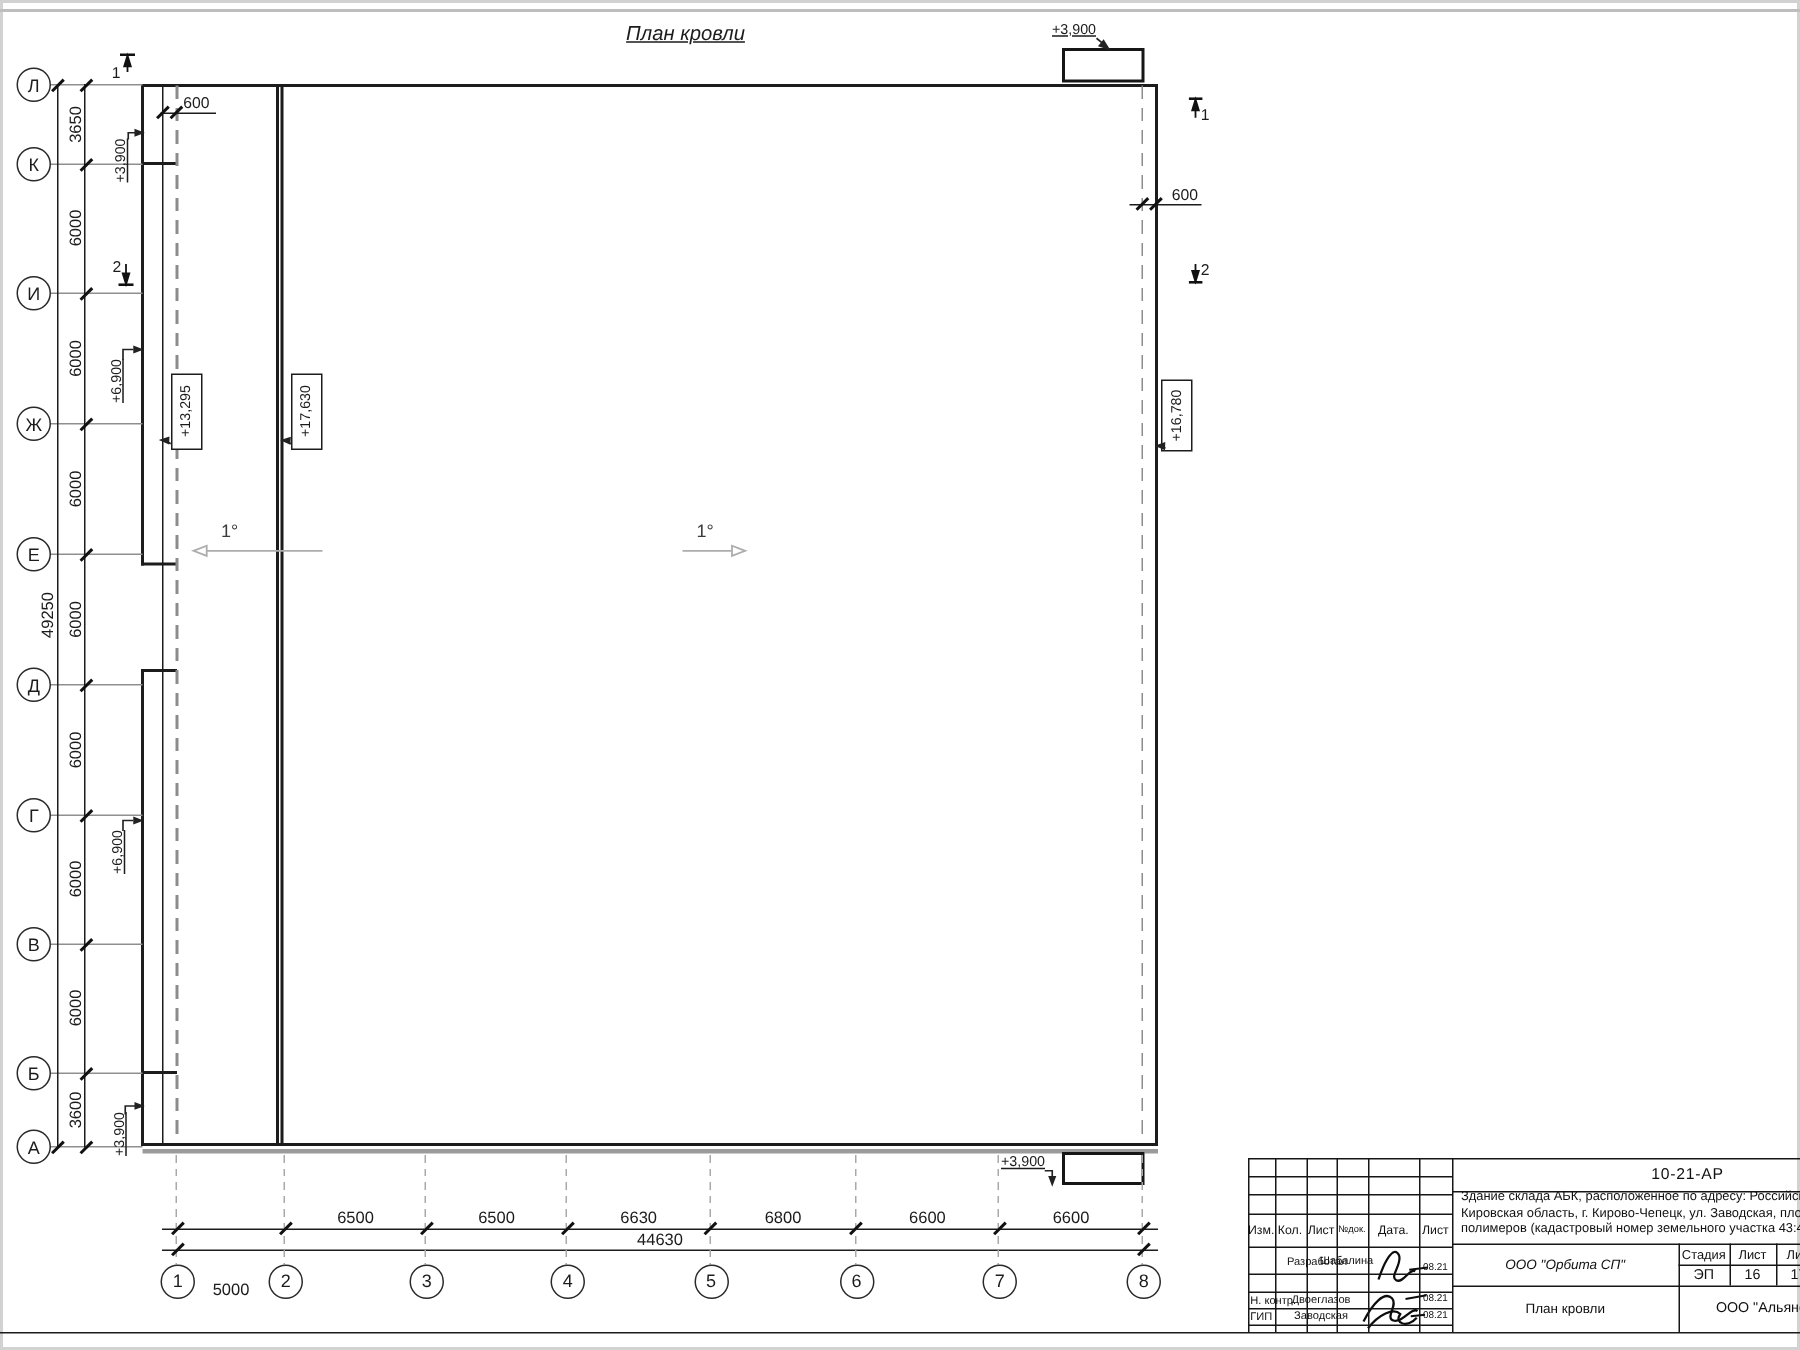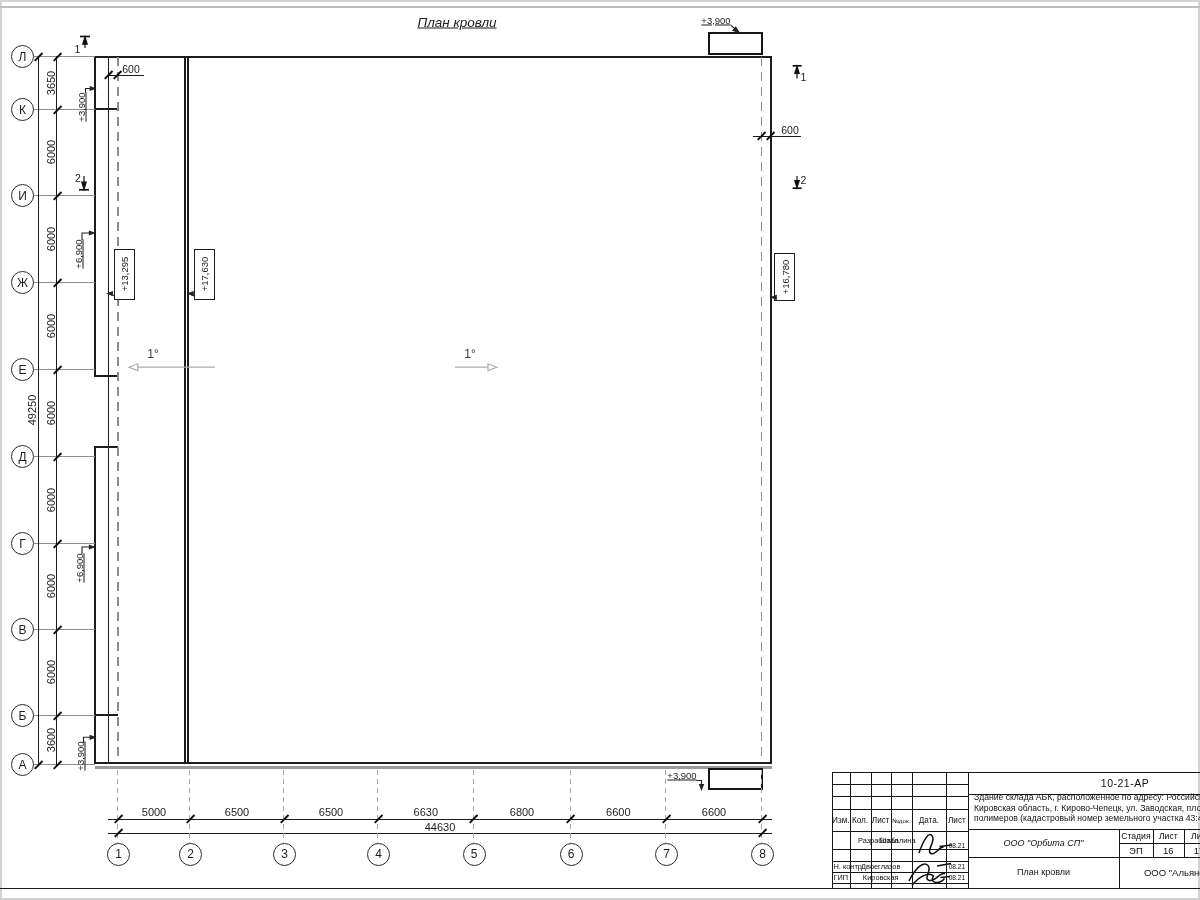--- a/index.html
+++ b/index.html
@@ -169,21 +169,21 @@
   <span class="rt dim" style="left:51px;top:152.4px;">6000</span>
   <span class="rt dim" style="left:51px;top:238.9px;">6000</span>
   <span class="rt dim" style="left:51px;top:325.9px;">6000</span>
   <span class="rt dim" style="left:51px;top:412.9px;">6000</span>
   <span class="rt dim" style="left:51px;top:499.9px;">6000</span>
   <span class="rt dim" style="left:51px;top:586.4px;">6000</span>
   <span class="rt dim" style="left:51px;top:672.4px;">6000</span>
   <span class="rt dim" style="left:51px;top:739.9px;">3600</span>
   <span class="rt dim" style="left:32px;top:410px;">49250</span>
 
-  <span class="ct dim" style="left:154px;top:812px;">5000</span>
+  <span class="ct dim" style="left:154px;top:860px;">5000</span>
   <span class="ct dim" style="left:237px;top:812px;">6500</span>
   <span class="ct dim" style="left:331px;top:812px;">6500</span>
   <span class="ct dim" style="left:425.8px;top:812px;">6630</span>
   <span class="ct dim" style="left:522px;top:812px;">6800</span>
   <span class="ct dim" style="left:618.3px;top:812px;">6600</span>
   <span class="ct dim" style="left:714px;top:812px;">6600</span>
   <span class="ct dim" style="left:440px;top:826.5px;">44630</span>
 
   <span class="ct sm" style="left:131px;top:68.5px;">600</span>
   <span class="ct sm" style="left:790px;top:129.5px;">600</span>
@@ -335,21 +335,21 @@
     <span class="ct tb" style="left:928.9px;top:820px;">Дата.</span>
     <span class="ct tb" style="left:956.9px;top:820px;">Лист</span>
 
     <span class="tbl" style="left:858px;top:835.5px;">Разработал</span>
     <span class="ct tbl" style="left:880.7px;top:839.6px;position:absolute;margin-left:17px;">Шабалина</span>
     <span class="ct tbl" style="left:956.9px;top:845px;font-size:6.6px;">08.21</span>
     <span class="tbl" style="left:833.5px;top:862px;">Н. контр.</span>
     <span class="ct tbl" style="left:880.7px;top:866.1px;">Двоеглазов</span>
     <span class="ct tbl" style="left:956.9px;top:866.1px;font-size:6.6px;">08.21</span>
     <span class="tbl" style="left:833.5px;top:873px;">ГИП</span>
-    <span class="ct tbl" style="left:880.7px;top:877.1px;">Кировская</span>
+    <span class="ct tbl" style="left:880.7px;top:877.1px;">Заводская</span>
     <span class="ct tbl" style="left:956.9px;top:877.1px;font-size:6.6px;">08.21</span>
 
     <span class="ct" style="left:1125px;top:782.5px;font-size:10.5px;letter-spacing:0.5px;color:#111;">10-21-АР</span>
     <span style="position:absolute;left:974px;top:797px;transform:translateY(-50%);font-size:8.6px;color:#111;white-space:nowrap;">Здание склада АБК, расположенное по адресу: Российская Феде</span>
     <span style="position:absolute;left:974px;top:807.5px;transform:translateY(-50%);font-size:8.6px;color:#111;white-space:nowrap;">Кировская область, г. Кирово-Чепецк, ул. Заводская, площадка з</span>
     <span style="position:absolute;left:974px;top:818px;transform:translateY(-50%);font-size:8.6px;color:#111;white-space:nowrap;">полимеров (кадастровый номер земельного участка 43:42:00000</span>
     <span class="ct" style="left:1043.5px;top:842.5px;font-size:9px;font-style:italic;color:#111;">ООО "Орбита СП"</span>
     <span class="ct tb" style="left:1135.9px;top:835.6px;font-size:8.6px;">Стадия</span>
     <span class="ct tb" style="left:1168.3px;top:835.6px;font-size:8.6px;">Лист</span>
     <span class="ct tb" style="left:1205px;top:835.6px;font-size:8.6px;">Листов</span>

